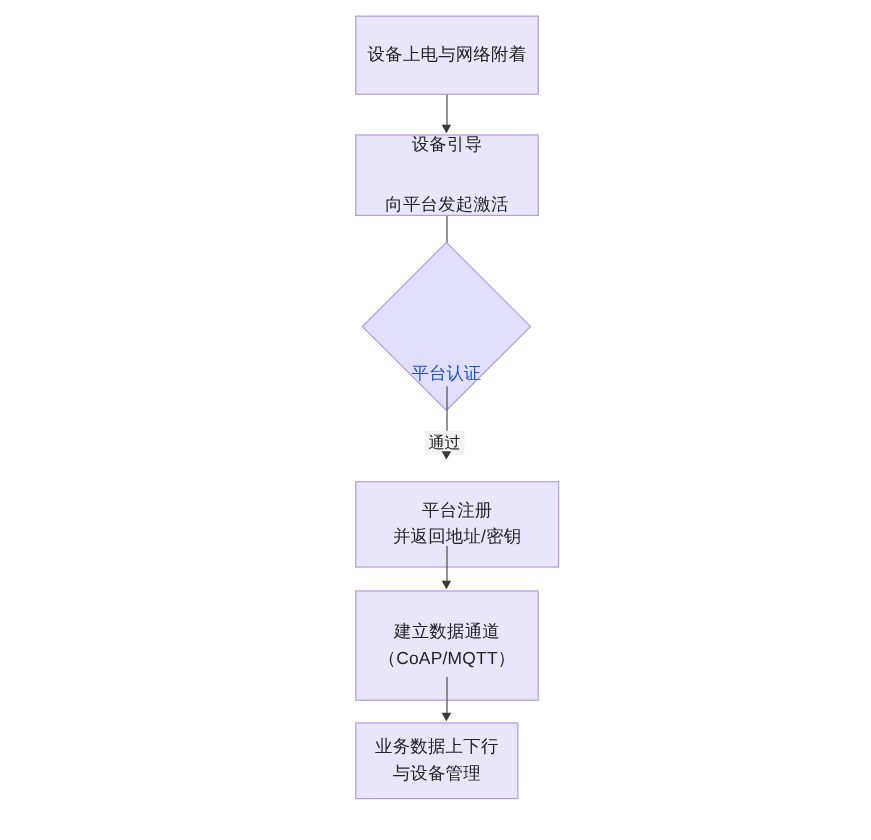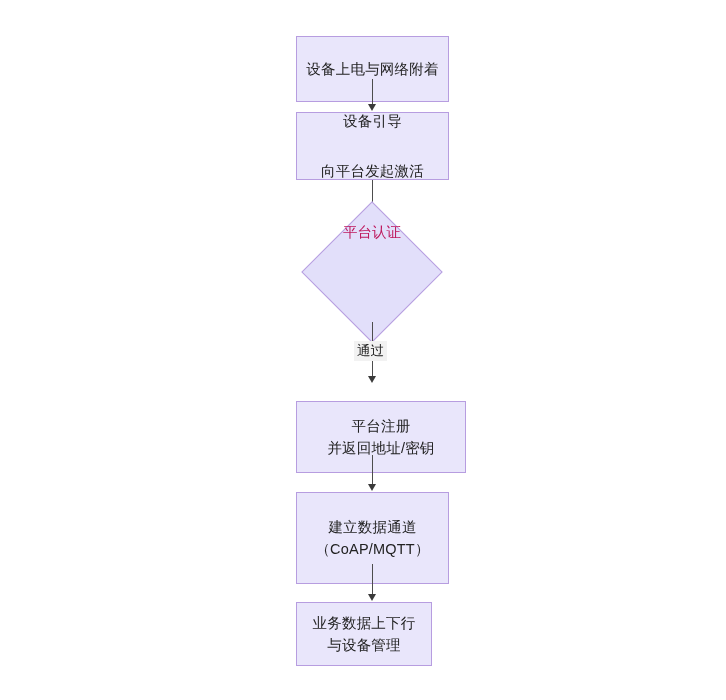--- a/index.html
+++ b/index.html
@@ -44,25 +44,25 @@
     width: 100px;
     height: 100px;
     box-sizing: border-box;
     background: #e2dffa;
     border: 1.5px solid #b79de0;
     transform: rotate(45deg);
   }
   .decision-label {
     position: absolute;
     display: flex;
-    align-items: flex-start;
+    align-items: flex-end;
     justify-content: center;
     font-size: 14.5px;
     line-height: 20px;
-    color: #be185d;
+    color: #1d4ed8;
     text-align: center;
     white-space: nowrap;
     pointer-events: none;
   }
   
   .conn {
     position: absolute;
     width: 1px;
     background: #4d4d4d;
   }
@@ -82,42 +82,42 @@
     line-height: 18px;
     padding: 1px 3px;
     white-space: nowrap;
   }
 </style>
 </head>
 <body>
 
 <div id="canvas">
 
-  <div class="node" style="left:296px; top:13px; width:153px; height:66px;margin-top:23px;">
+  <div class="node" style="left:296px; top:13px; width:153px; height:66px;">
     <span class="line">设备上电与网络附着</span>
   </div>
 
   <div class="conn" style="left:372px; top:79px; height:26px;"></div>
   <div class="arrowhead" style="left:368px; top:104px;"></div>
 
   <div class="node" style="left:296px; top:112px; width:153px; height:68px;gap:28px;">
     <span class="line">设备引导</span>
     <span class="line">向平台发起激活</span>
   </div>
 
   <div class="conn" style="left:372px; top:180px; height:36px;"></div>
   <div class="arrowhead" style="left:368px; top:215px;"></div>
 
   <div class="decision" style="left:322px; top:222px;"></div>
   <div class="decision-label" style="left:322px; top:222px; width:100px; height:100px;">
     <span>平台认证</span>
   </div>
 
   <div class="conn" style="left:372px; top:322px; height:56px;"></div>
-  <div class="edge-label" style="left:354px; top:341px;">通过</div>
+  <div class="edge-label" style="left:354px; top:359px;">通过</div>
   <div class="arrowhead" style="left:368px; top:376px;"></div>
 
   <div class="node" style="left:296px; top:401px; width:170px; height:72px;">
     <span class="line">平台注册</span>
     <span class="line">并返回地址/密钥</span>
   </div>
 
   <div class="conn" style="left:372px; top:455px; height:30px;"></div>
   <div class="arrowhead" style="left:368px; top:484px;"></div>
 

